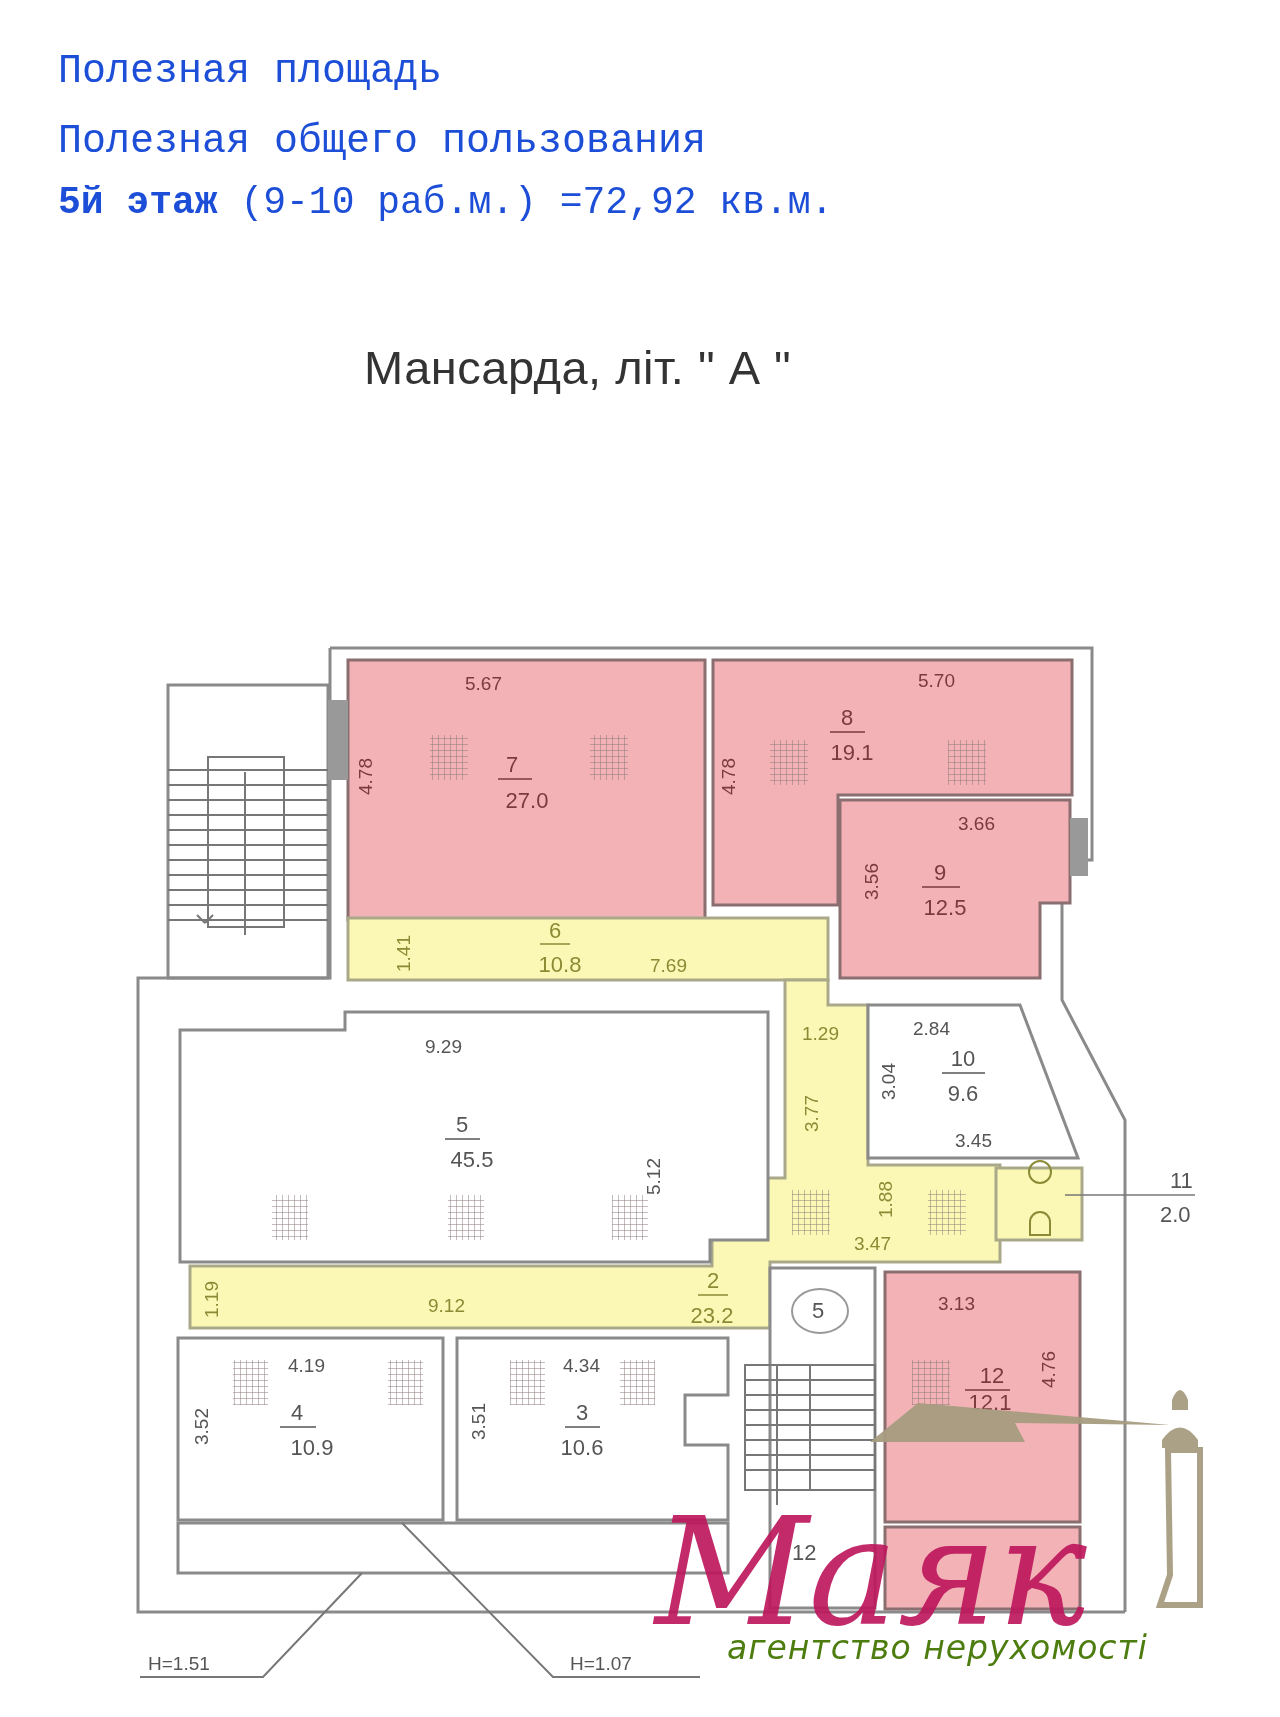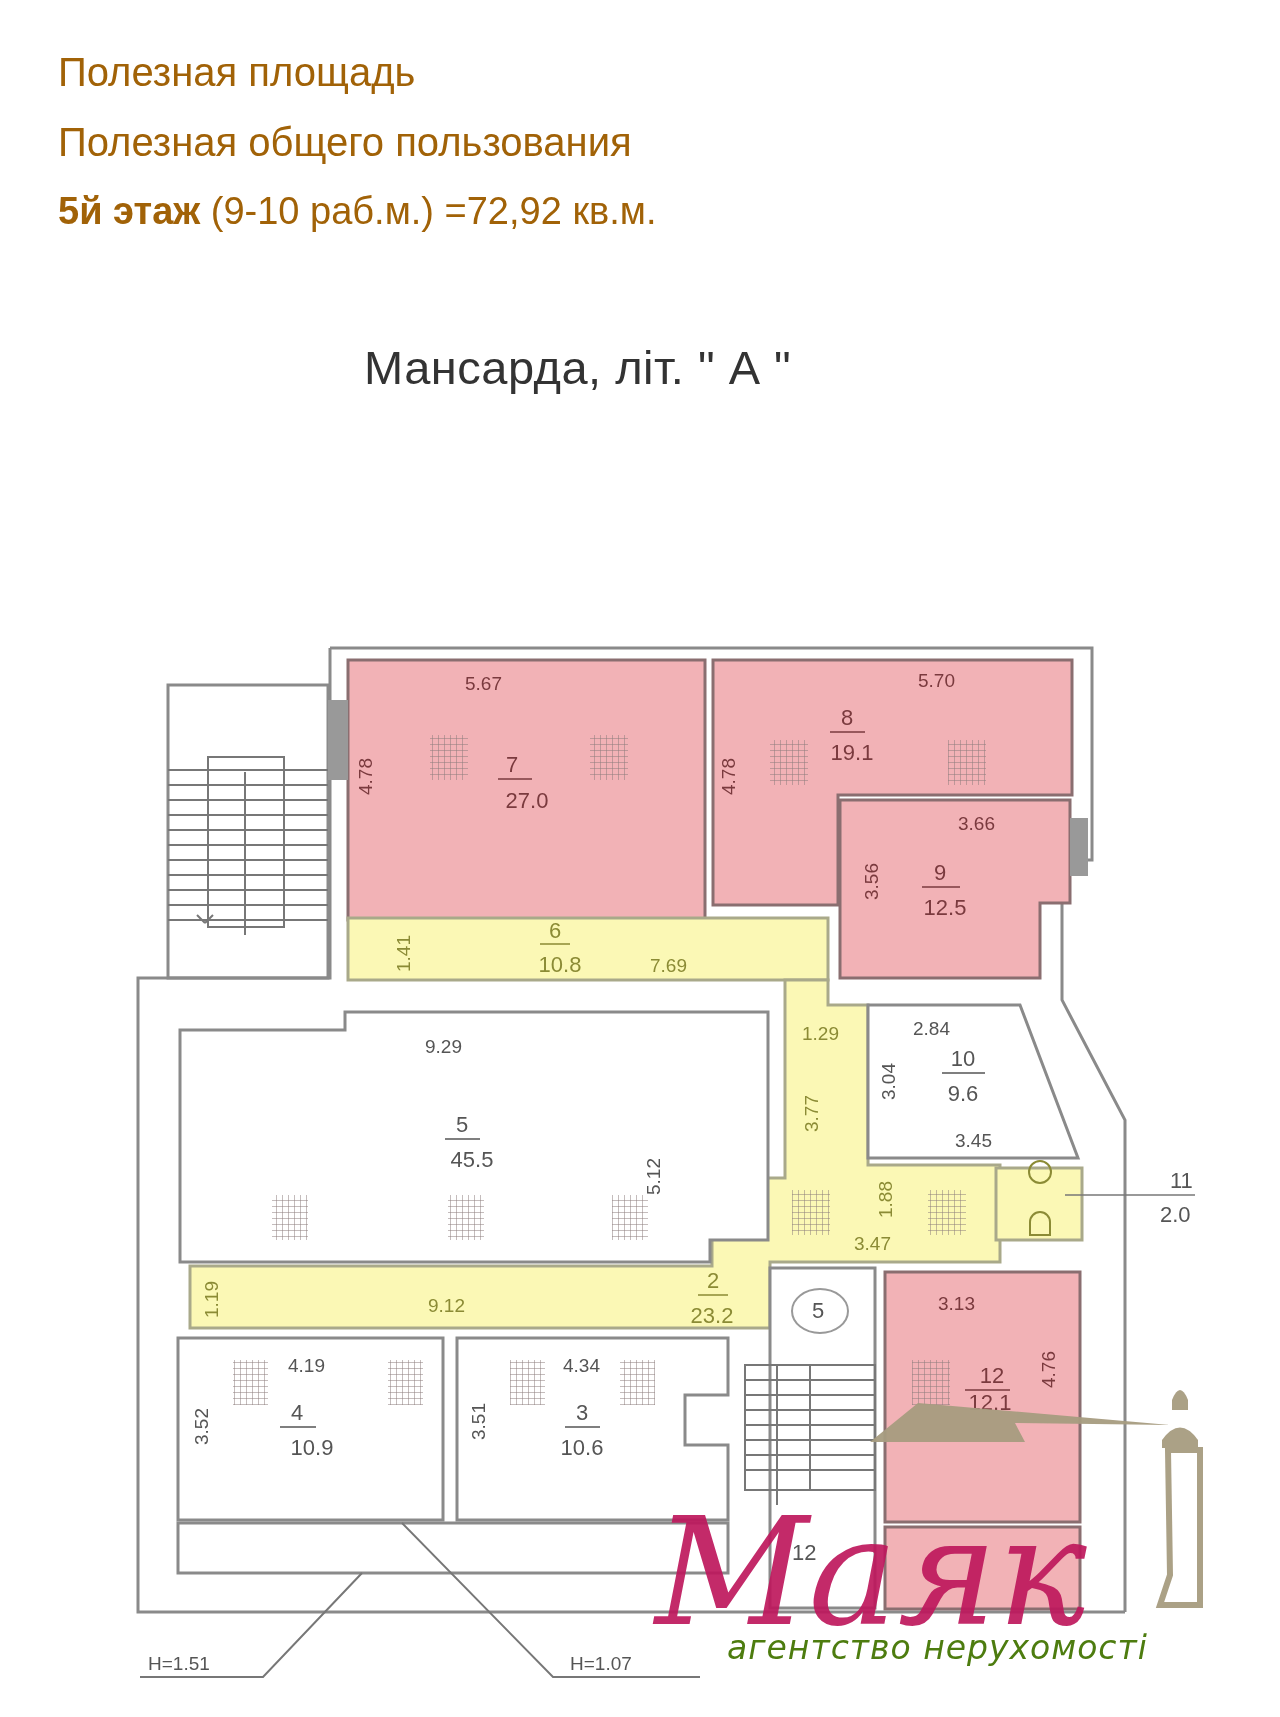--- a/index.html
+++ b/index.html
@@ -1,35 +1,35 @@
 <!DOCTYPE html>
 <html><head>
 <meta charset="utf-8">
 <style>
   html,body{margin:0;padding:0;background:#fff;}
   body{width:1280px;height:1717px;position:relative;overflow:hidden;font-family:"Liberation Sans",sans-serif;}
-  .hdr{position:absolute;left:58px;font-family:Liberation Sans, sans-serif;color:#a16207;font-size:40px;line-height:1;}
+  .hdr{position:absolute;left:58px;font-family:Liberation Mono, monospace;color:#1d4ed8;font-size:40px;line-height:1;}
   .hdr.bold{font-weight:bold;}
   .hdr .normal{font-weight:normal;}
   #plan-title{position:absolute;left:364px;top:340px;font-size:47px;color:#333;font-family:"Liberation Sans",sans-serif;letter-spacing:0.5px;}
   svg#plan{position:absolute;left:0;top:0;}
   .lbl{font-family:"Liberation Sans",sans-serif;font-size:19px;}
   .lbl-big{font-family:"Liberation Sans",sans-serif;font-size:22px;}
   .red{fill:#7a3a3e;}
   .ylw{fill:#8b8b35;}
   .gry{fill:#555;}
   #logo-sub{position:absolute;left:727px;top:1628px;font-size:33px;font-style:italic;color:#4d7c0f;font-family:"DejaVu Sans",sans-serif;letter-spacing:1px;}
   #logo-word{position:absolute;left:655px;top:1485px;font-size:150px;font-style:italic;color:#be185d;font-family:"DejaVu Serif",serif;opacity:0.92;}
 </style>
 </head>
 <body>
 
 <div class="hdr" style="top:52px;">Полезная площадь</div>
 <div class="hdr" style="top:122px;">Полезная общего пользования</div>
-<div class="hdr bold" style="top:192px;font-size:38px;">
+<div class="hdr bold" style="top:184px;font-size:38px;">
   <span>5й  этаж</span><span class="normal"> (9-10 раб.м.) =72,92 кв.м.</span>
 </div>
 
 <div id="plan-title">Мансарда, літ. " А "</div>
 
 <svg id="plan" width="1280" height="1717">
   <defs>
     <pattern id="grid" width="6" height="6" patternUnits="userSpaceOnUse">
       <path d="M0 0H6M0 0V6" stroke="#8a7a7a" stroke-width="1" fill="none"></path>
     </pattern>

